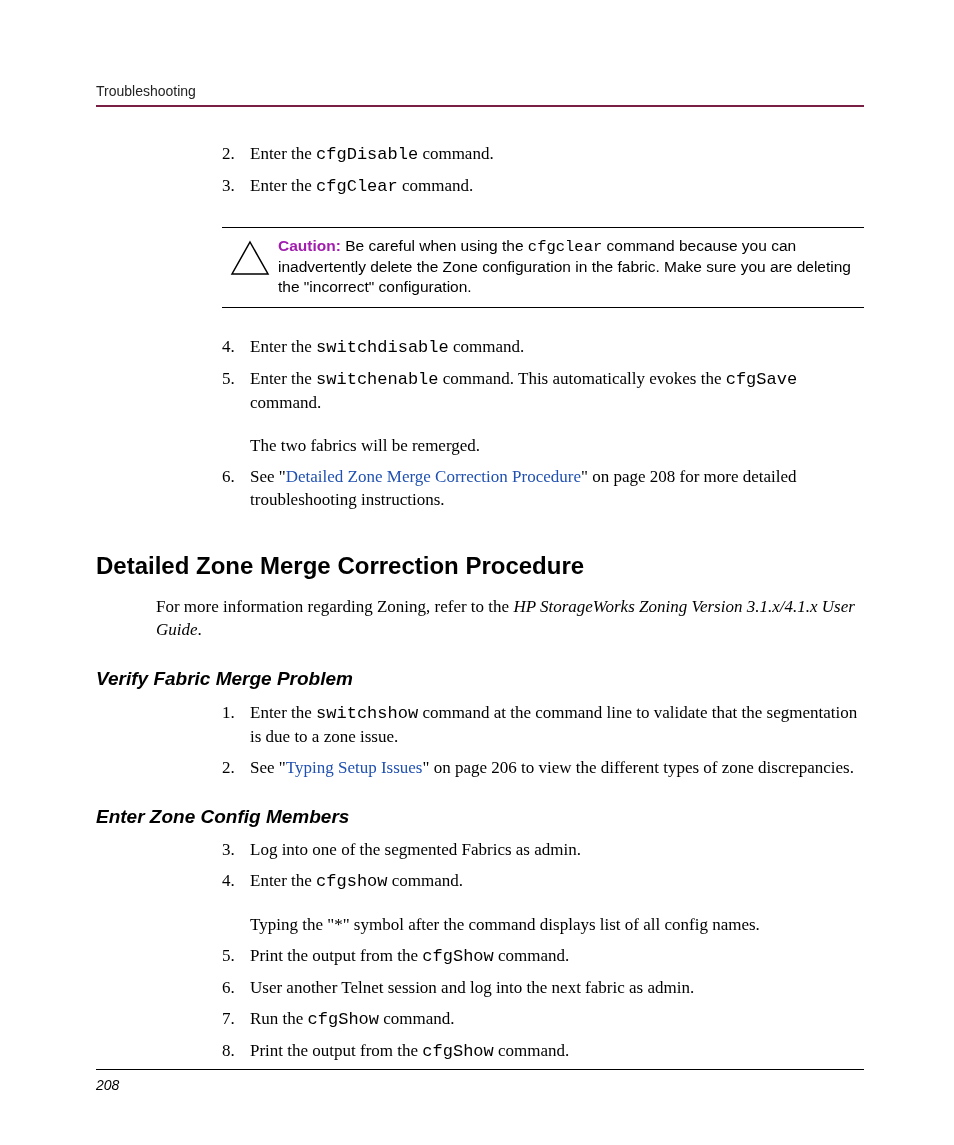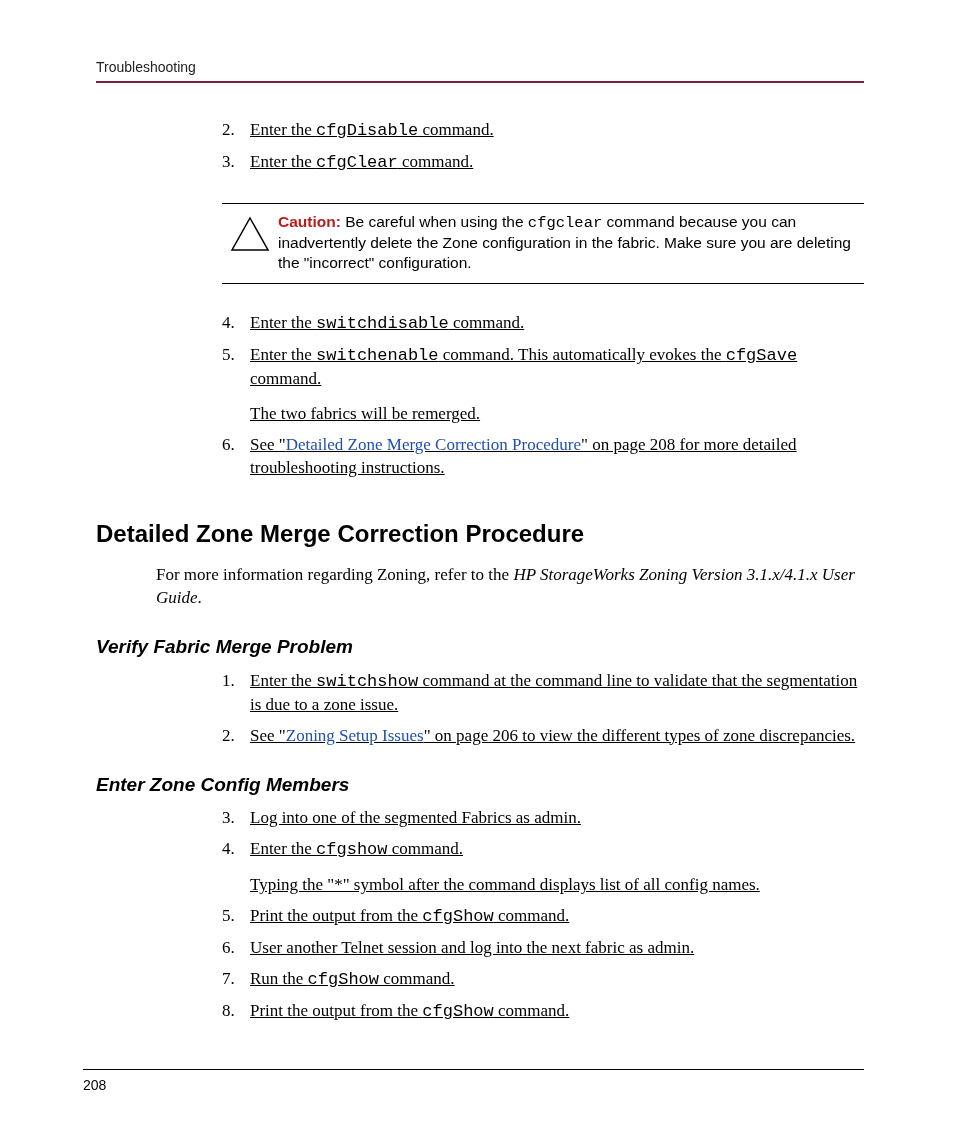--- a/index.html
+++ b/index.html
@@ -8,21 +8,21 @@
     background: #fff;
     font-family: "Times New Roman", Times, serif;
     font-size: 17px;
     color: #000;
     line-height: 1.35;
   }
   .page {
     width: 954px;
     height: 1145px;
     box-sizing: border-box;
-    padding: 58px 90px 50px 96px;
+    padding: 82px 90px 50px 96px;
     position: relative;
     border-radius: 13px;
   }
   .running-head {
     font-family: Arial, Helvetica, sans-serif;
     font-size: 14px;
     color: #222;
     margin-bottom: 4px;
   }
   .rule {
@@ -41,25 +41,24 @@
   ol.steps li {
     display: flex;
     margin-bottom: 8px;
   }
   ol.steps li .num {
     width: 28px;
     flex-shrink: 0;
   }
   ol.steps li .txt {
     flex: 1;
-    text-decoration: underline;
   }
   .sub {
     display: block;
-    margin-top: 12px;
+    margin-top: 20px;
   }
   .mono {
     font-family: "Courier New", Courier, monospace;
     font-size: 17px;
   }
   .link {
     color: #2050b0;
   }
   .caution-box {
     border-top: 1px solid #000;
@@ -77,21 +76,21 @@
     display: flex;
     align-items: flex-start;
     justify-content: center;
     padding-top: 4px;
   }
   .caution-box .body {
     flex: 1;
   }
   .caution-label {
     font-weight: bold;
-    color: #b91c1c;
+    color: #a21caf;
   }
   h1.section {
     font-family: Arial, Helvetica, sans-serif;
     font-weight: bold;
     font-size: 24px;
     margin: 38px 0 14px 0;
   }
   .para {
     margin-left: 60px;
     margin-bottom: 10px;
@@ -102,22 +101,23 @@
   h2.sub {
     font-family: Arial, Helvetica, sans-serif;
     font-weight: bold;
     font-size: 19px;
     margin: 24px 0 10px 0;
     font-style: italic;
   }
   .footer {
     position: absolute;
     bottom: 50px;
-    left: 83px;
+    left: 96px;
     right: 90px;
+    font-style: italic;
   }
   .footer .rule2 {
     height: 1px;
     background: #000;
     margin-bottom: 6px;
   }
   .footer-row {
     display: flex;
     justify-content: space-between;
     font-family: Arial, Helvetica, sans-serif;
@@ -196,21 +196,21 @@
     <ol class="steps">
       <li>
         <span class="num">1.</span>
         <span class="txt">
           <span>Enter the </span><span class="mono">switchshow</span><span> command at the command line to validate that the segmentation is due to a zone issue.</span>
         </span>
       </li>
       <li>
         <span class="num">2.</span>
         <span class="txt">
-          <span>See "</span><span class="link">Zoning Setup Issues</span><span>" on page 206 to view the different types of zone discrepancies.</span>
+          <span>See "</span><span class="link">Typing Setup Issues</span><span>" on page 206 to view the different types of zone discrepancies.</span>
         </span>
       </li>
     </ol>
   </div>
 
   <h2 class="sub">Enter Zone Config Members</h2>
 
   <div class="content-block">
     <ol class="steps">
       <li>

